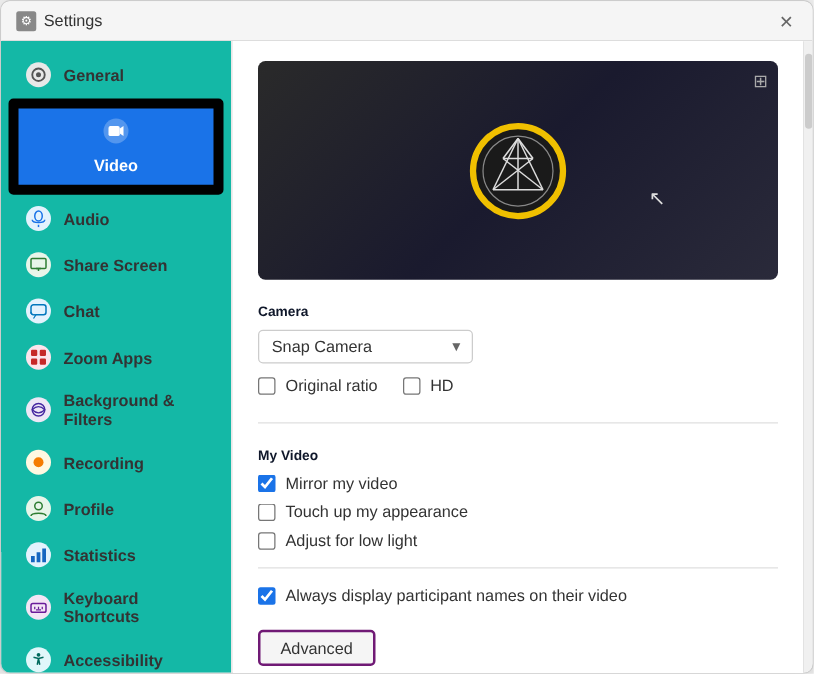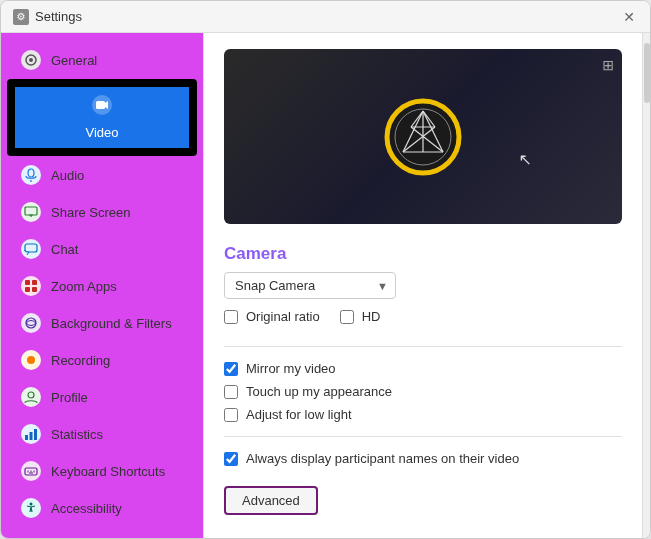--- a/index.html
+++ b/index.html
@@ -65,25 +65,26 @@
       color: #666;
       border: none;
       background: none;
     }
     .content {
       display: flex;
       flex: 1;
       overflow: hidden;
     }
     .sidebar {
-      width: 203px;
-      background: #d946ef;
+      width: 185px;
+      background: #14b8a6;
       border-right: 1px solid #e0e0e0;
       overflow-y: auto;
       padding: 8px 0;
+      font-weight: bold;
     }
     .sidebar-item {
       display: flex;
       align-items: center;
       gap: 10px;
       padding: 8px 14px;
       cursor: pointer;
       border-radius: 4px;
       margin: 1px 6px;
       color: #333;
@@ -128,23 +129,23 @@
       top: 8px;
       right: 8px;
       color: #aaa;
       font-size: 14px;
     }
     .snap-logo {
       width: 80px;
       height: 80px;
     }
     .section-title {
-      font-size: 17px;
+      font-size: 11px;
       font-weight: 600;
-      color: #8b5cf6;
+      color: #0f172a;
       margin-bottom: 8px;
       margin-top: 20px;
     }
     .dropdown-row {
       display: flex;
       align-items: center;
       margin-bottom: 10px;
     }
     .dropdown {
       border: 1px solid #ccc;
@@ -394,20 +395,21 @@
           <div class="checkbox-row">
             <input type="checkbox" id="hd" style="">
             <label for="hd">HD</label>
           </div>
         </div>
       </div>
 
       <hr class="divider">
 
       <div>
+        <div class="section-title">My Video</div>
         <div class="checkbox-row">
           <input type="checkbox" id="mirror-video" checked="" style="">
           <label for="mirror-video">Mirror my video</label>
         </div>
         <div class="checkbox-row">
           <input type="checkbox" id="touch-up" style="">
           <label for="touch-up">Touch up my appearance</label>
         </div>
         <div class="checkbox-row">
           <input type="checkbox" id="low-light" style="">

